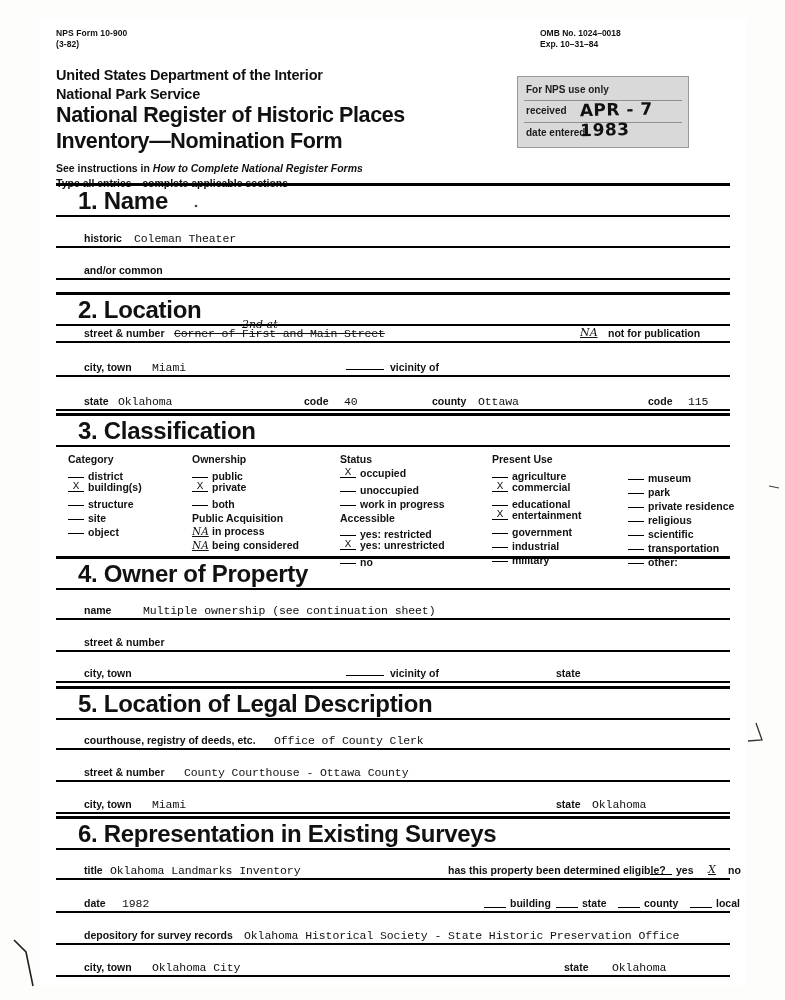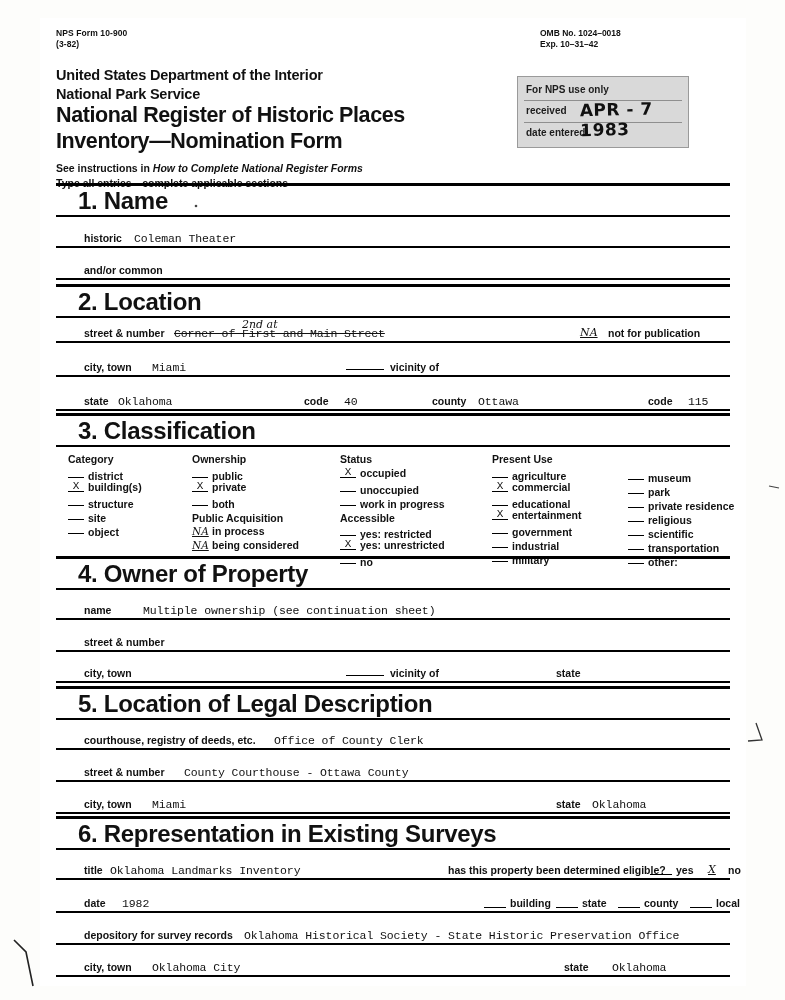--- a/index.html
+++ b/index.html
@@ -251,21 +251,21 @@
 <div class="page">
   <div class="sheet">
 
     <div class="formid">
       <div>NPS Form 10-900</div>
       <div>(3-82)</div>
     </div>
     <div class="omb">
       <div>OMB No. 1024–0018</div>
       <div></div>
-      <div>Exp. 10–31–42</div>
+      <div>Exp. 10–31–84</div>
     </div>
 
     <div class="dept">
       <div>United States Department of the Interior</div>
       <div>National Park Service</div>
     </div>
 
     <div class="bigtitle">
       <div>National Register of Historic Places</div>
       <div>Inventory—Nomination Form</div>
@@ -298,21 +298,21 @@
       <span class="val" style="left:78px;">Coleman Theater</span>
       <div class="under"></div>
     </div>
 
     <div class="frow" style="top:240px;">
       <span class="lbl" style="left:28px;">and/or common</span>
       <span class="val" style="left:118px;"></span>
       <div class="under"></div>
     </div>
 
-    <div class="secbar" style="top:266px;height:34px;">
+    <div class="secbar" style="top:274px;height:34px;">
       <div class="rule-top"></div>
       <div class="rule-bot" style="top:32px;"></div>
       <div class="sectext">2.  Location</div>
     </div>
 
     <div class="frow" style="top:303px;">
       <span class="lbl" style="left:28px;">street &amp; number</span>
       <span class="val strike" style="left:118px;">Corner of First and Main Street</span>
       <span class="hand" style="left:186px;bottom:12px;">2nd at</span>
       <span class="hand" style="left:524px;bottom:4px;text-decoration:underline;">NA</span>

